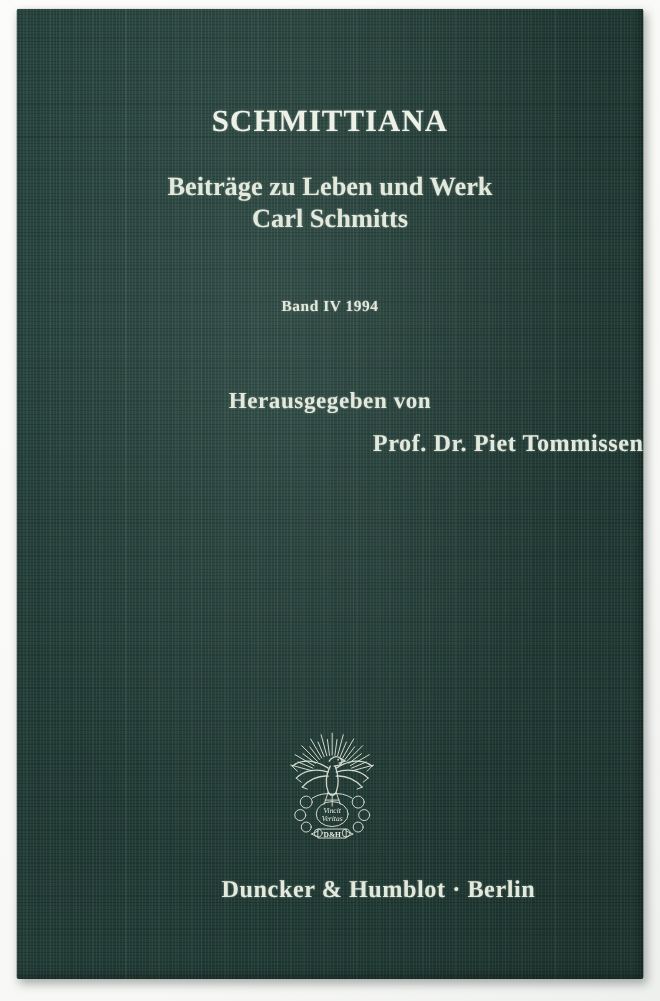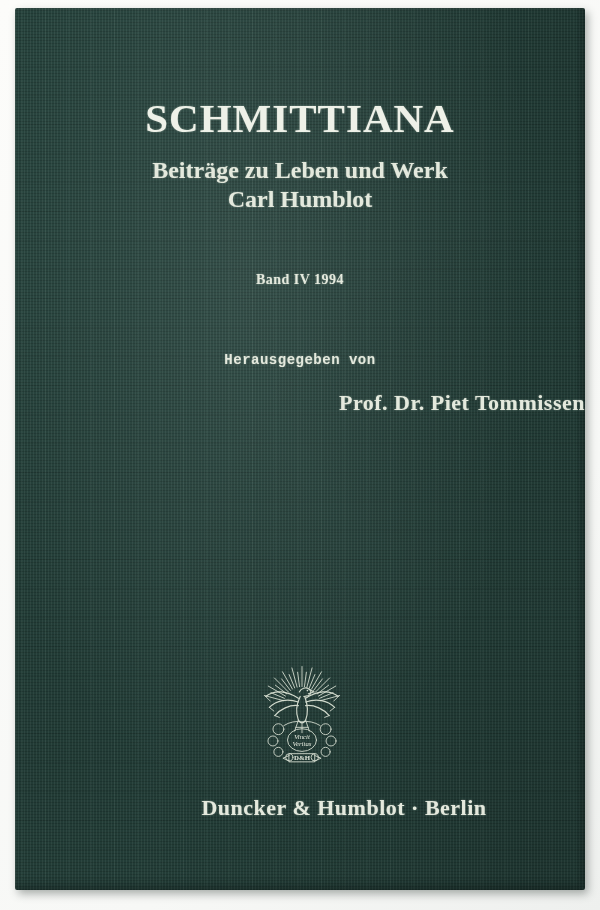--- a/index.html
+++ b/index.html
@@ -23,24 +23,24 @@
     border-radius:2px;
     box-shadow:3px 4px 9px rgba(75,85,80,0.45),
                inset -3px -4px 8px rgba(0,0,0,0.28),
                inset 1px 1px 3px rgba(255,255,255,0.08);
   }
   .cover-text{
     position:absolute;left:0;width:100%;text-align:center;
     color:var(--text-ivory,#e4e9dd);font-weight:bold;
     text-shadow:0 0 2px rgba(215,228,212,0.45);
   }
-  .title{top:88px;font-size:41px;line-height:1.1;letter-spacing:1px;color:#eef1e8;}
+  .title{top:88px;font-size:28px;line-height:1.1;letter-spacing:1px;color:#eef1e8;}
   .subtitle{top:148px;font-size:24px;line-height:29px;}
   .edition{top:264px;font-size:14px;letter-spacing:0.5px;}
-  .editor-label{top:344px;font-size:14px;letter-spacing:0.5px;font-family:Liberation Mono, monospace;}
+  .editor-label{top:344px;font-size:21px;letter-spacing:0.5px;}
   .editor-name{top:382px;font-size:22px;letter-spacing:0.5px;text-align:right;}
   .publisher{top:787px;font-size:22px;letter-spacing:0.5px;padding-left:44px;}
   .emblem{
     position:absolute;left:232px;top:654px;width:110px;height:118px;
   }
   .emblem svg{width:100%;height:100%;}
   .emblem .ln{stroke:#dfe6d8;stroke-width:1.3;fill:none;stroke-linecap:round;opacity:0.92;}
   .emblem .thin{stroke-width:1;}
   .emblem text{
     fill:#e6ebdf;font-family:"Liberation Serif","DejaVu Serif",serif;
@@ -50,21 +50,21 @@
 </style>
 </head>
 <body>
 
 <div class="cover">
 
   <div class="cover-text title">SCHMITTIANA</div>
 
   <div class="cover-text subtitle">
     <div>Beiträge zu Leben und Werk</div>
-    <div>Carl Humblot</div>
+    <div>Carl Schmitts</div>
   </div>
 
   <div class="cover-text edition">Band IV 1994</div>
 
   <div class="cover-text editor-label">Herausgegeben von</div>
 
   <div class="cover-text editor-name">Prof. Dr. Piet Tommissen</div>
 
   <div class="emblem">
     <svg viewBox="0 0 120 130" xmlns="http://www.w3.org/2000/svg">

